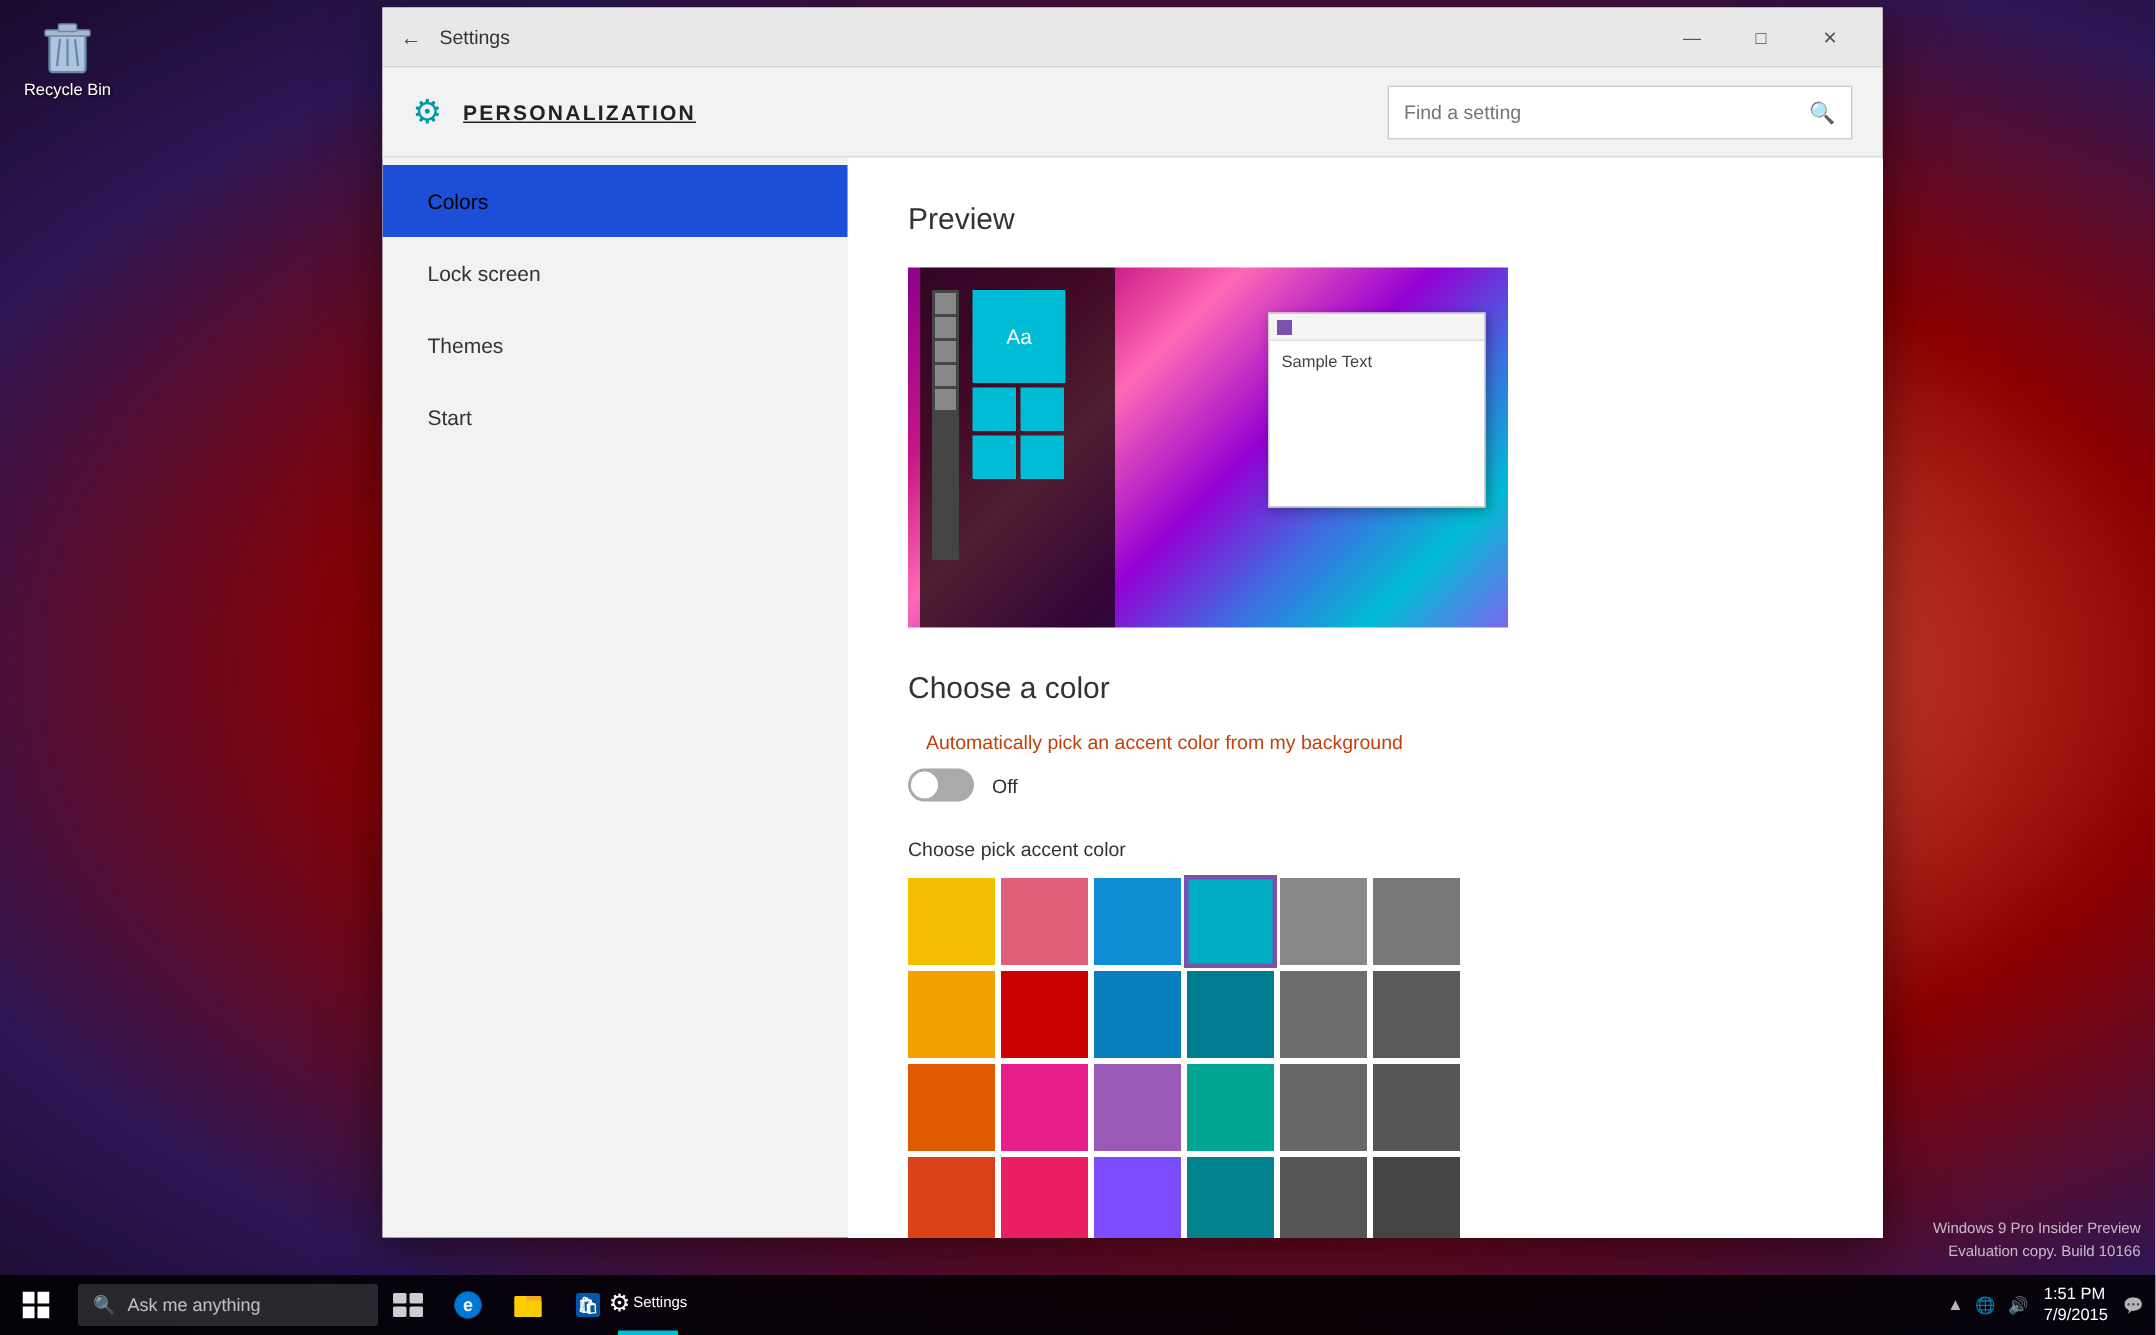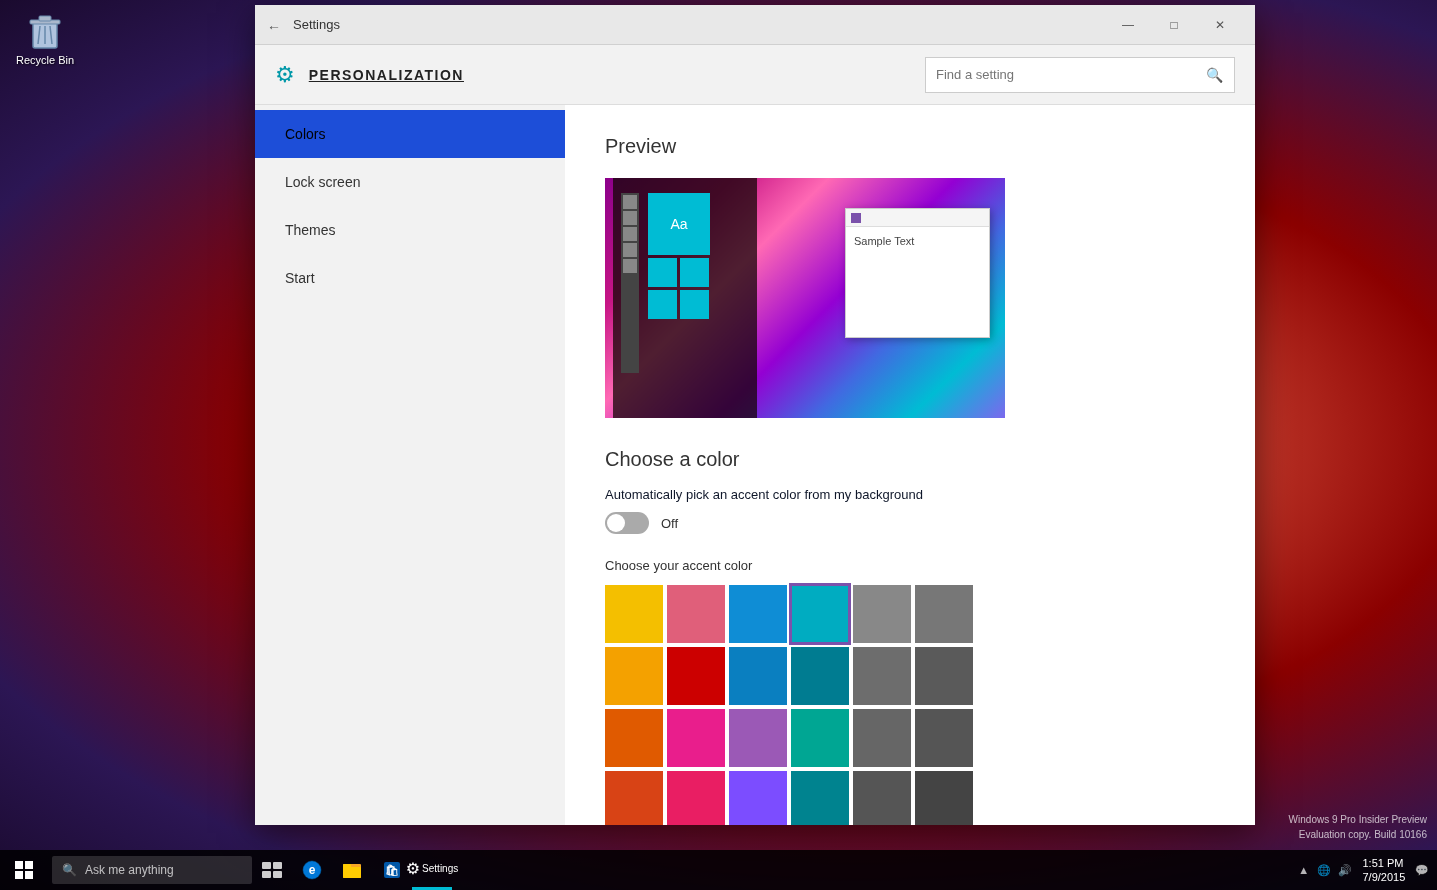--- a/index.html
+++ b/index.html
@@ -219,22 +219,23 @@
     
     .subsection-title {
       font-size: 20px;
       font-weight: 300;
       color: #333;
       margin-bottom: 16px;
     }
 
     .auto-accent-label {
       font-size: 13px;
-      color: #0f172a;
+      color: #c2410c;
       margin-bottom: 10px;
+      margin-left: 12px;
     }
 
     .toggle-row {
       display: flex;
       align-items: center;
       gap: 12px;
       margin-bottom: 24px;
     }
     .toggle {
       width: 44px;
@@ -425,21 +426,21 @@
           <span>Start</span>
         </div>
       </div>
 
       <div class="main-panel">
 
         <div class="section-title">Preview</div>
 
         <div class="preview-box">
 
-          <div style="position:absolute;left:8px;top:0;bottom:0;width:144px;background:rgba(20,5,5,0.75);">
+          <div style="position:absolute;left:8px;top:0;bottom:0;width:130px;background:rgba(20,5,5,0.75);">
 
             <div style="position:absolute;left:8px;top:15px;width:18px;height:180px;background:#444;display:flex;flex-direction:column;gap:2px;padding:2px;">
               <div style="width:14px;height:14px;background:#888;"></div>
               <div style="width:14px;height:14px;background:#888;"></div>
               <div style="width:14px;height:14px;background:#888;"></div>
               <div style="width:14px;height:14px;background:#888;"></div>
               <div style="width:14px;height:14px;background:#888;"></div>
             </div>
 
             <div style="position:absolute;left:35px;top:15px;display:flex;flex-direction:column;gap:3px;">
@@ -469,21 +470,21 @@
 
         <div class="auto-accent-label">Automatically pick an accent color from my background</div>
 
         <div class="toggle-row">
           <div class="toggle">
             <div class="toggle-knob"></div>
           </div>
           <span class="toggle-label">Off</span>
         </div>
 
-        <div class="accent-label">Choose your accent color</div>
+        <div class="accent-label">Choose pick accent color</div>
 
         <div class="color-grid" id="color-grid">
 
         <div class="color-swatch" style="background: rgb(244, 191, 0);"></div>
             <div class="color-swatch" style="background: rgb(224, 95, 122);"></div>
             <div class="color-swatch" style="background: rgb(15, 141, 213);"></div>
             <div class="color-swatch selected" style="background: rgb(0, 172, 193);"></div>
             <div class="color-swatch" style="background: rgb(136, 136, 136);"></div>
             <div class="color-swatch" style="background: rgb(119, 119, 119);"></div>
             <div class="color-swatch" style="background: rgb(244, 161, 0);"></div>

